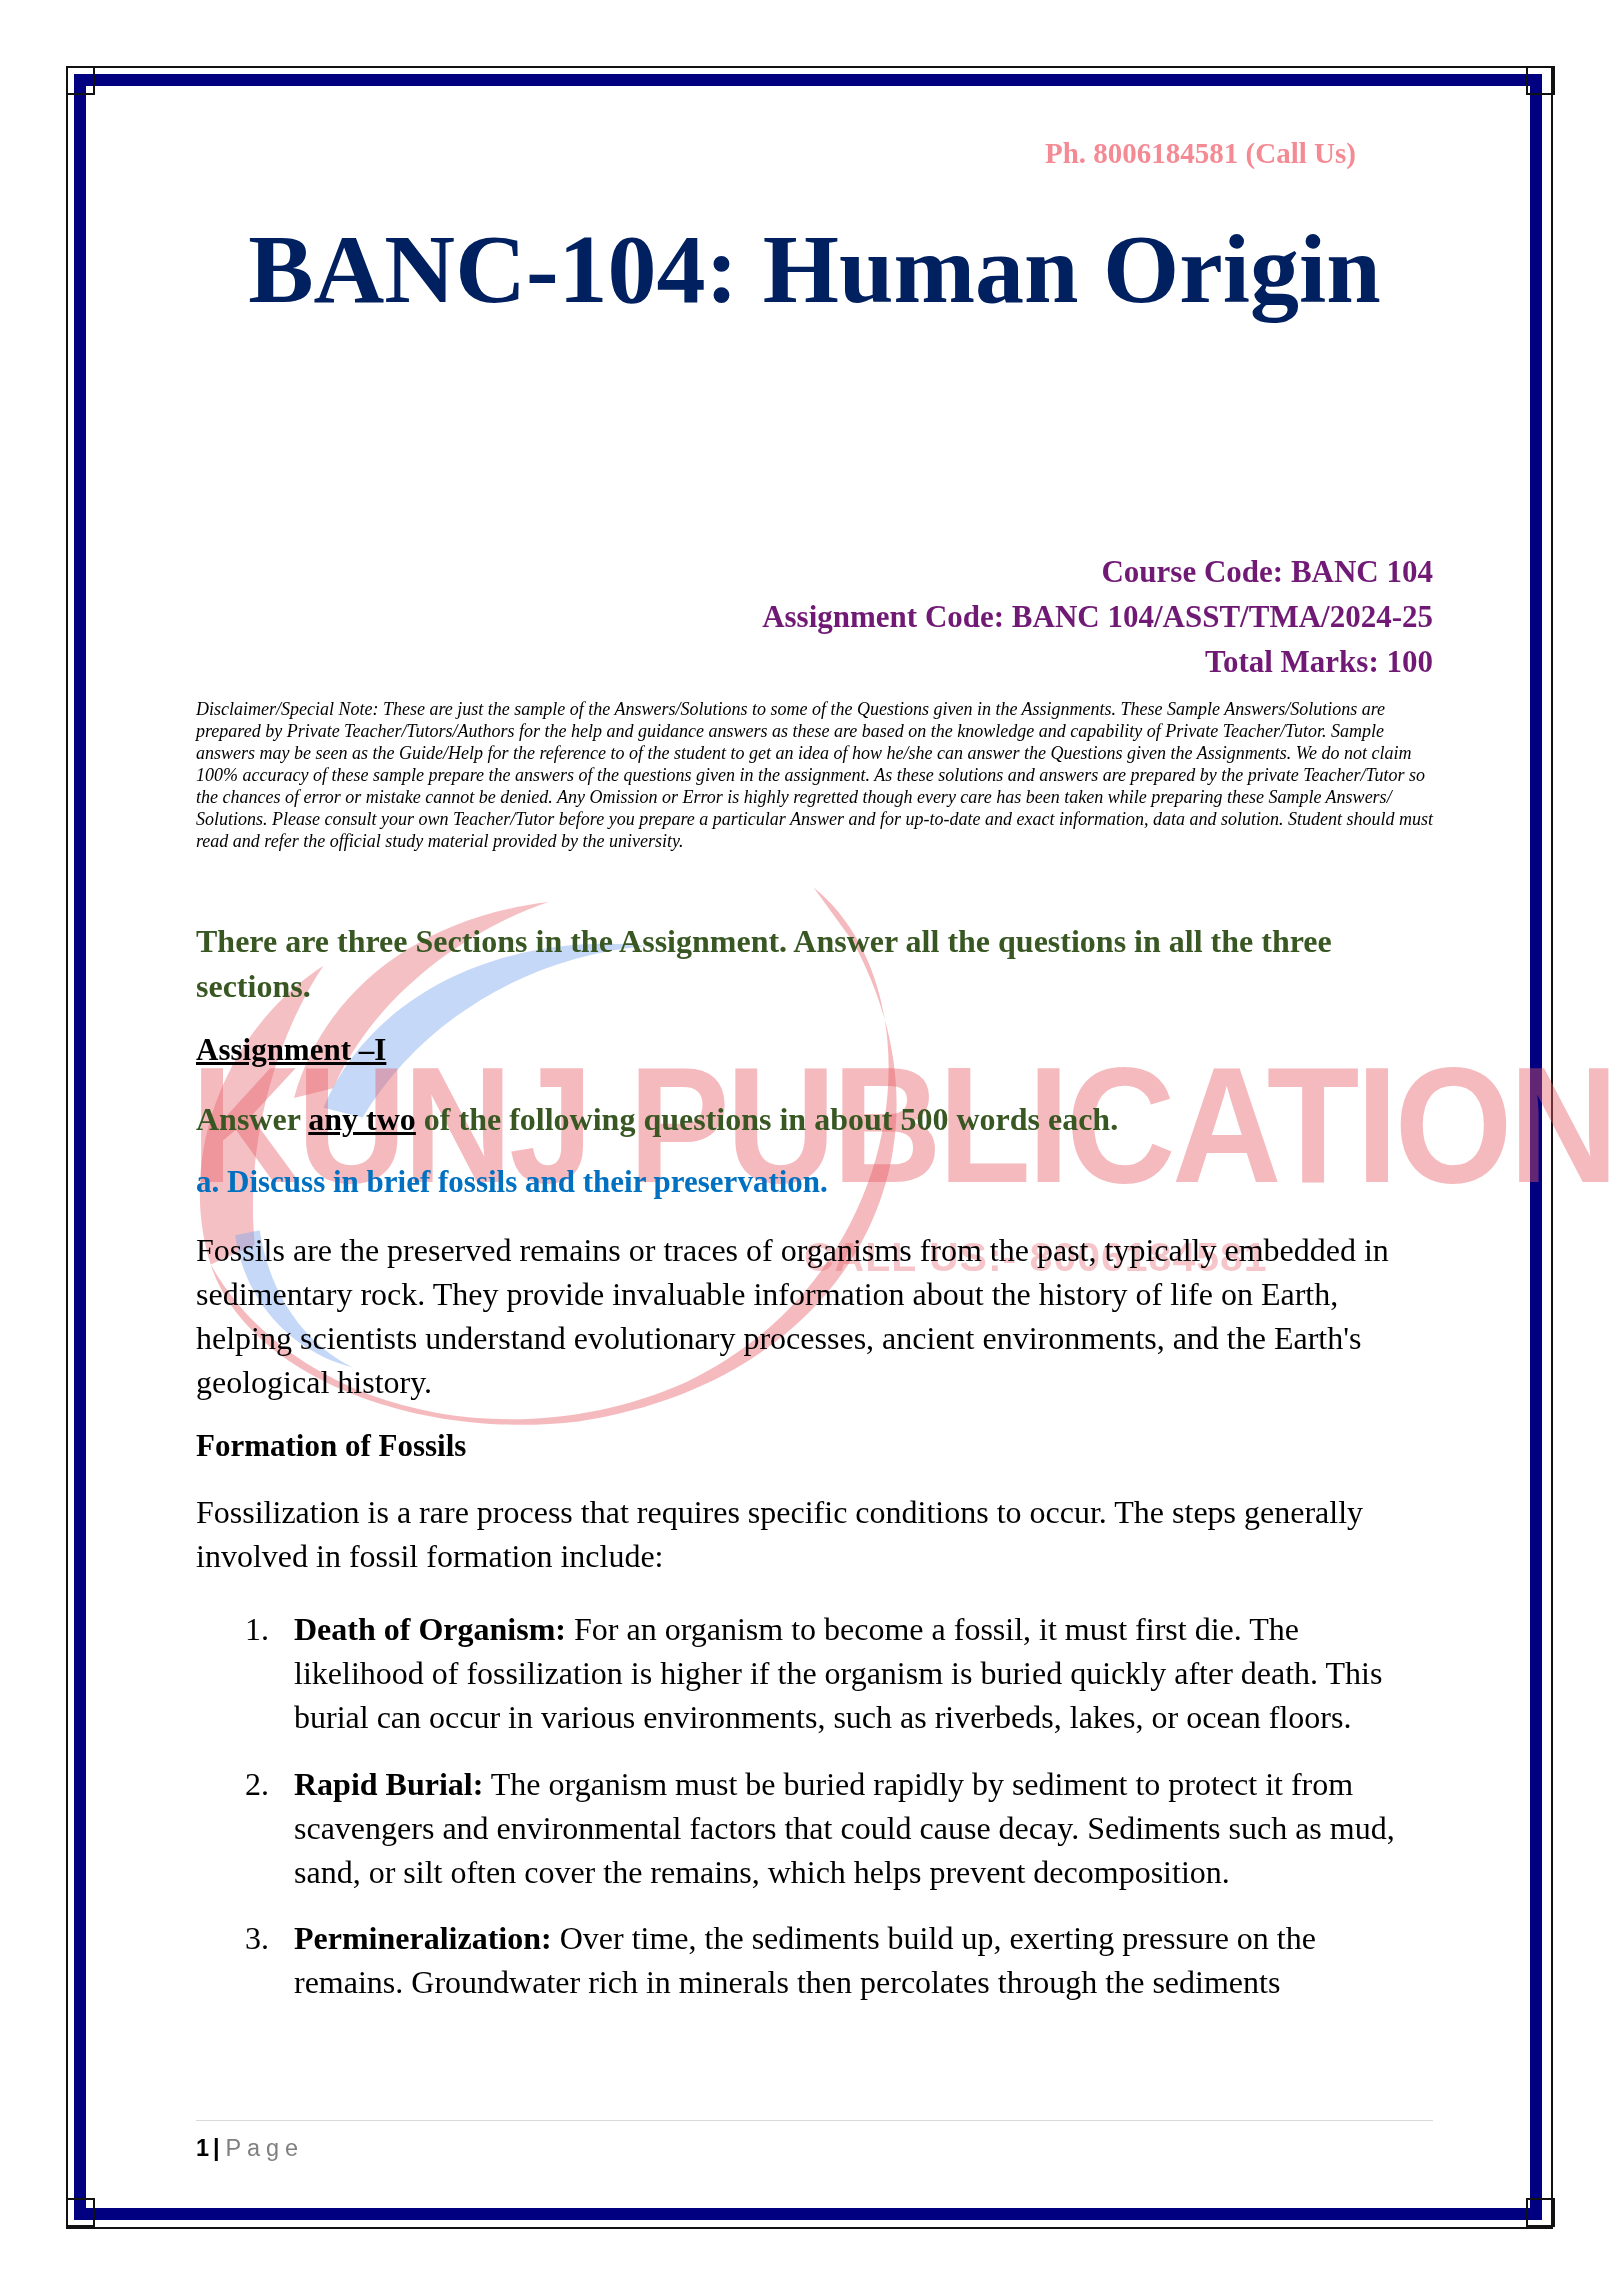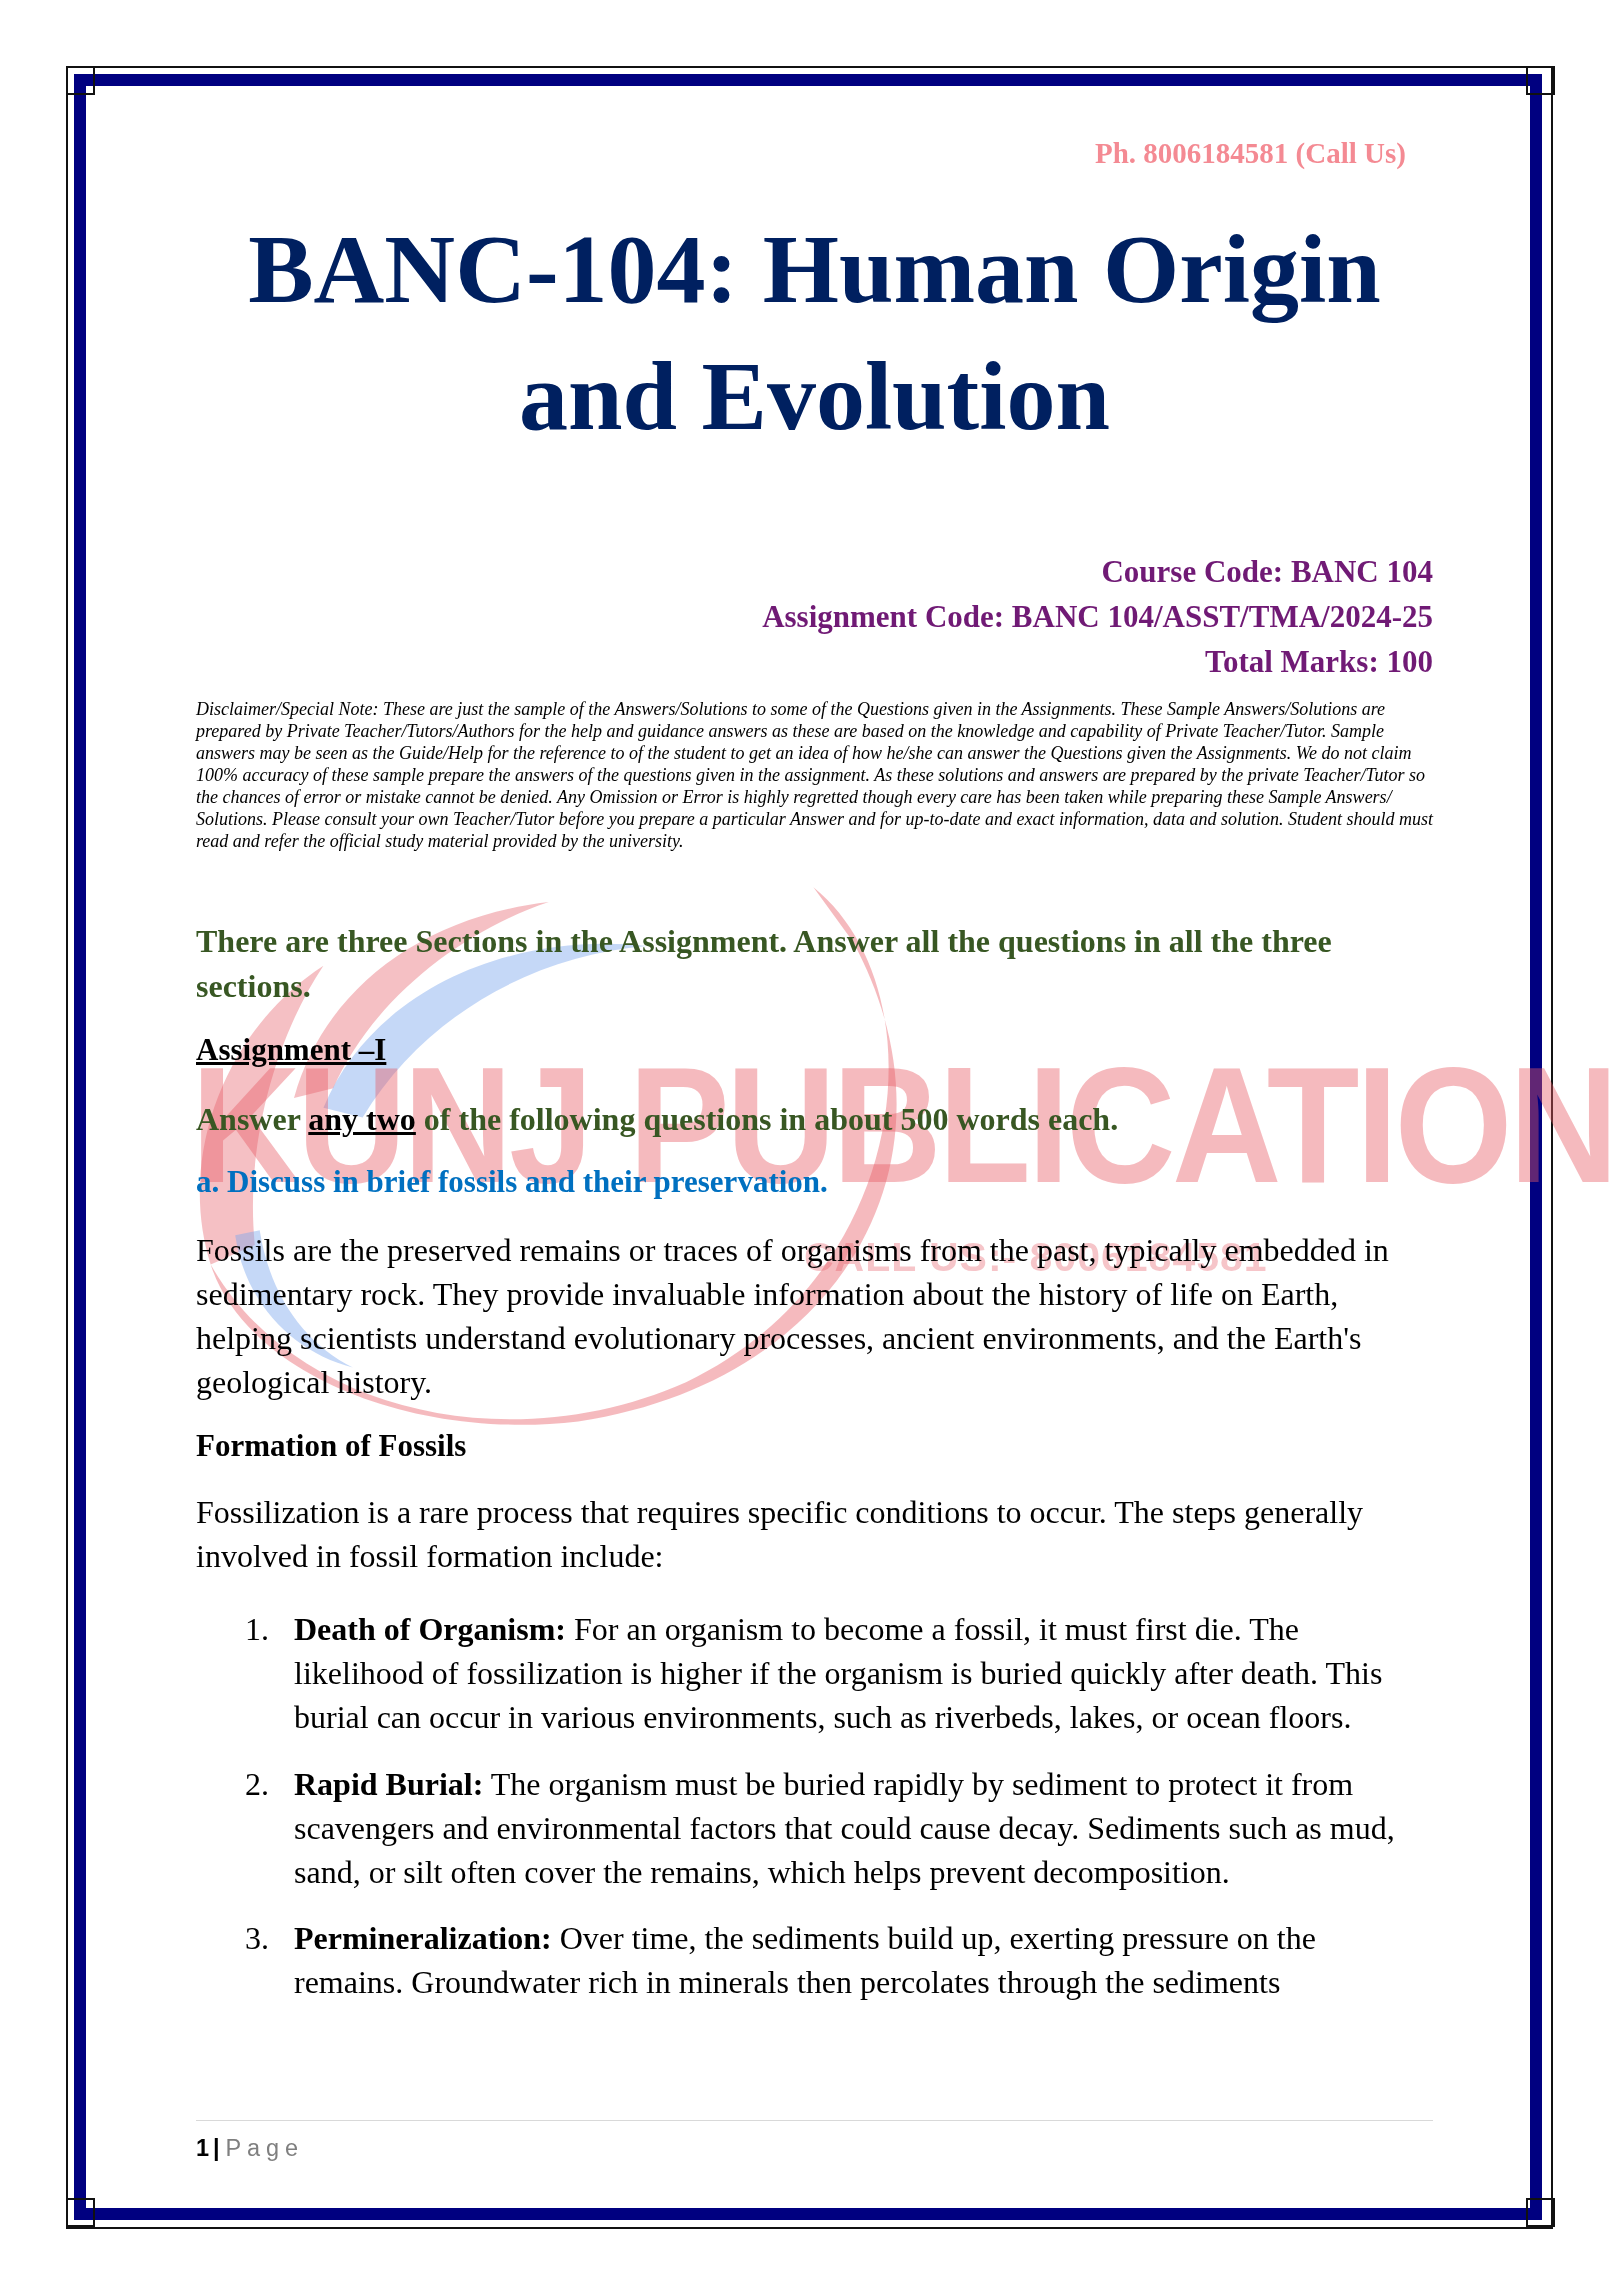--- a/index.html
+++ b/index.html
@@ -15,21 +15,21 @@
   .corner.br { right:66px; bottom:66px; }
 
   
   .wm { position:absolute; left:0; top:0; width:1621px; height:2293px; pointer-events:none; z-index:1; }
   .wm-text { position:absolute; left:191px; top:1047px; width:1225px; font-family:"Liberation Sans", sans-serif; font-weight:bold; font-size:165px; line-height:157px; color:rgba(230,90,100,0.42); letter-spacing:-3.9px; transform:scaleX(0.92); transform-origin:left top; white-space:nowrap; }
   .wm-call { position:absolute; left:804px; top:1223px; font-family:"Liberation Sans", sans-serif; font-weight:bold; font-size:41px; line-height:69px; color:rgba(230,90,100,0.35); white-space:nowrap; letter-spacing:1px; }
 
   
   .content { position:absolute; left:196px; top:0; width:1237px; z-index:2; }
   .copyright { position:absolute; top:137px; left:0; width:1237px; font-weight:bold; font-size:29px; color:#f48a93; white-space:nowrap; }
-  .copyright .phone { position:absolute; left:899px; }
+  .copyright .phone { position:absolute; left:849px; }
   .title { position:absolute; top:206px; left:0; width:1237px; text-align:center; font-weight:bold; font-size:98px; line-height:127px; color:#002060; }
   .meta { position:absolute; top:549px; right:0; text-align:right; font-weight:bold; font-size:31px; line-height:45px; color:#701a75; }
   .disclaimer { position:absolute; top:698px; left:0; width:1237px; font-style:italic; font-size:18px; line-height:22px; color:#000; }
   .instr { position:absolute; top:919px; left:0; width:1237px; font-weight:bold; font-size:32px; line-height:45px; color:#385723; }
   .assign-head { position:absolute; top:1032px; left:0; width:1237px; text-align:left; font-weight:bold; font-size:31px; color:#000; }
   .assign-head span { text-decoration:underline; }
   .answer-instr { position:absolute; top:1101px; left:0; width:1237px; font-weight:bold; font-size:32px; color:#385723; white-space:nowrap; }
   .answer-instr .u { text-decoration:underline; color:#000; }
   .question { position:absolute; top:1164px; left:0; width:1237px; font-weight:bold; font-size:31px; color:#0070c0; }
   .para { position:absolute; left:0; width:1237px; font-size:32px; line-height:44px; color:#000; }
@@ -71,21 +71,20 @@
   <div class="wm-call">CALL US:- 8006184581</div>
 </div>
 
 <div class="content">
   <div class="copyright">
     <span class="phone">Ph. 8006184581 (Call Us)</span>
   </div>
 
   <div class="title">
     <div>BANC-104: Human Origin</div>
-    <div>and Evolution</div>
   </div>
 
   <div class="meta">
     <div>Course Code: BANC 104</div>
     <div>Assignment Code: BANC 104/ASST/TMA/2024-25</div>
     <div>Total Marks: 100</div>
   </div>
 
   <div class="disclaimer">Disclaimer/Special Note: These are just the sample of the Answers/Solutions to some of the Questions given in the Assignments. These Sample Answers/Solutions are prepared by Private Teacher/Tutors/Authors for the help and guidance answers as these are based on the knowledge and capability of Private Teacher/Tutor. Sample answers may be seen as the Guide/Help for the reference to of the student to get an idea of how he/she can answer the Questions given the Assignments. We do not claim 100% accuracy of these sample prepare the answers of the questions given in the assignment. As these solutions and answers are prepared by the private Teacher/Tutor so the chances of error or mistake cannot be denied. Any Omission or Error is highly regretted though every care has been taken while preparing these Sample Answers/ Solutions. Please consult your own Teacher/Tutor before you prepare a particular Answer and for up-to-date and exact information, data and solution. Student should must read and refer the official study material provided by the university.</div>
 

